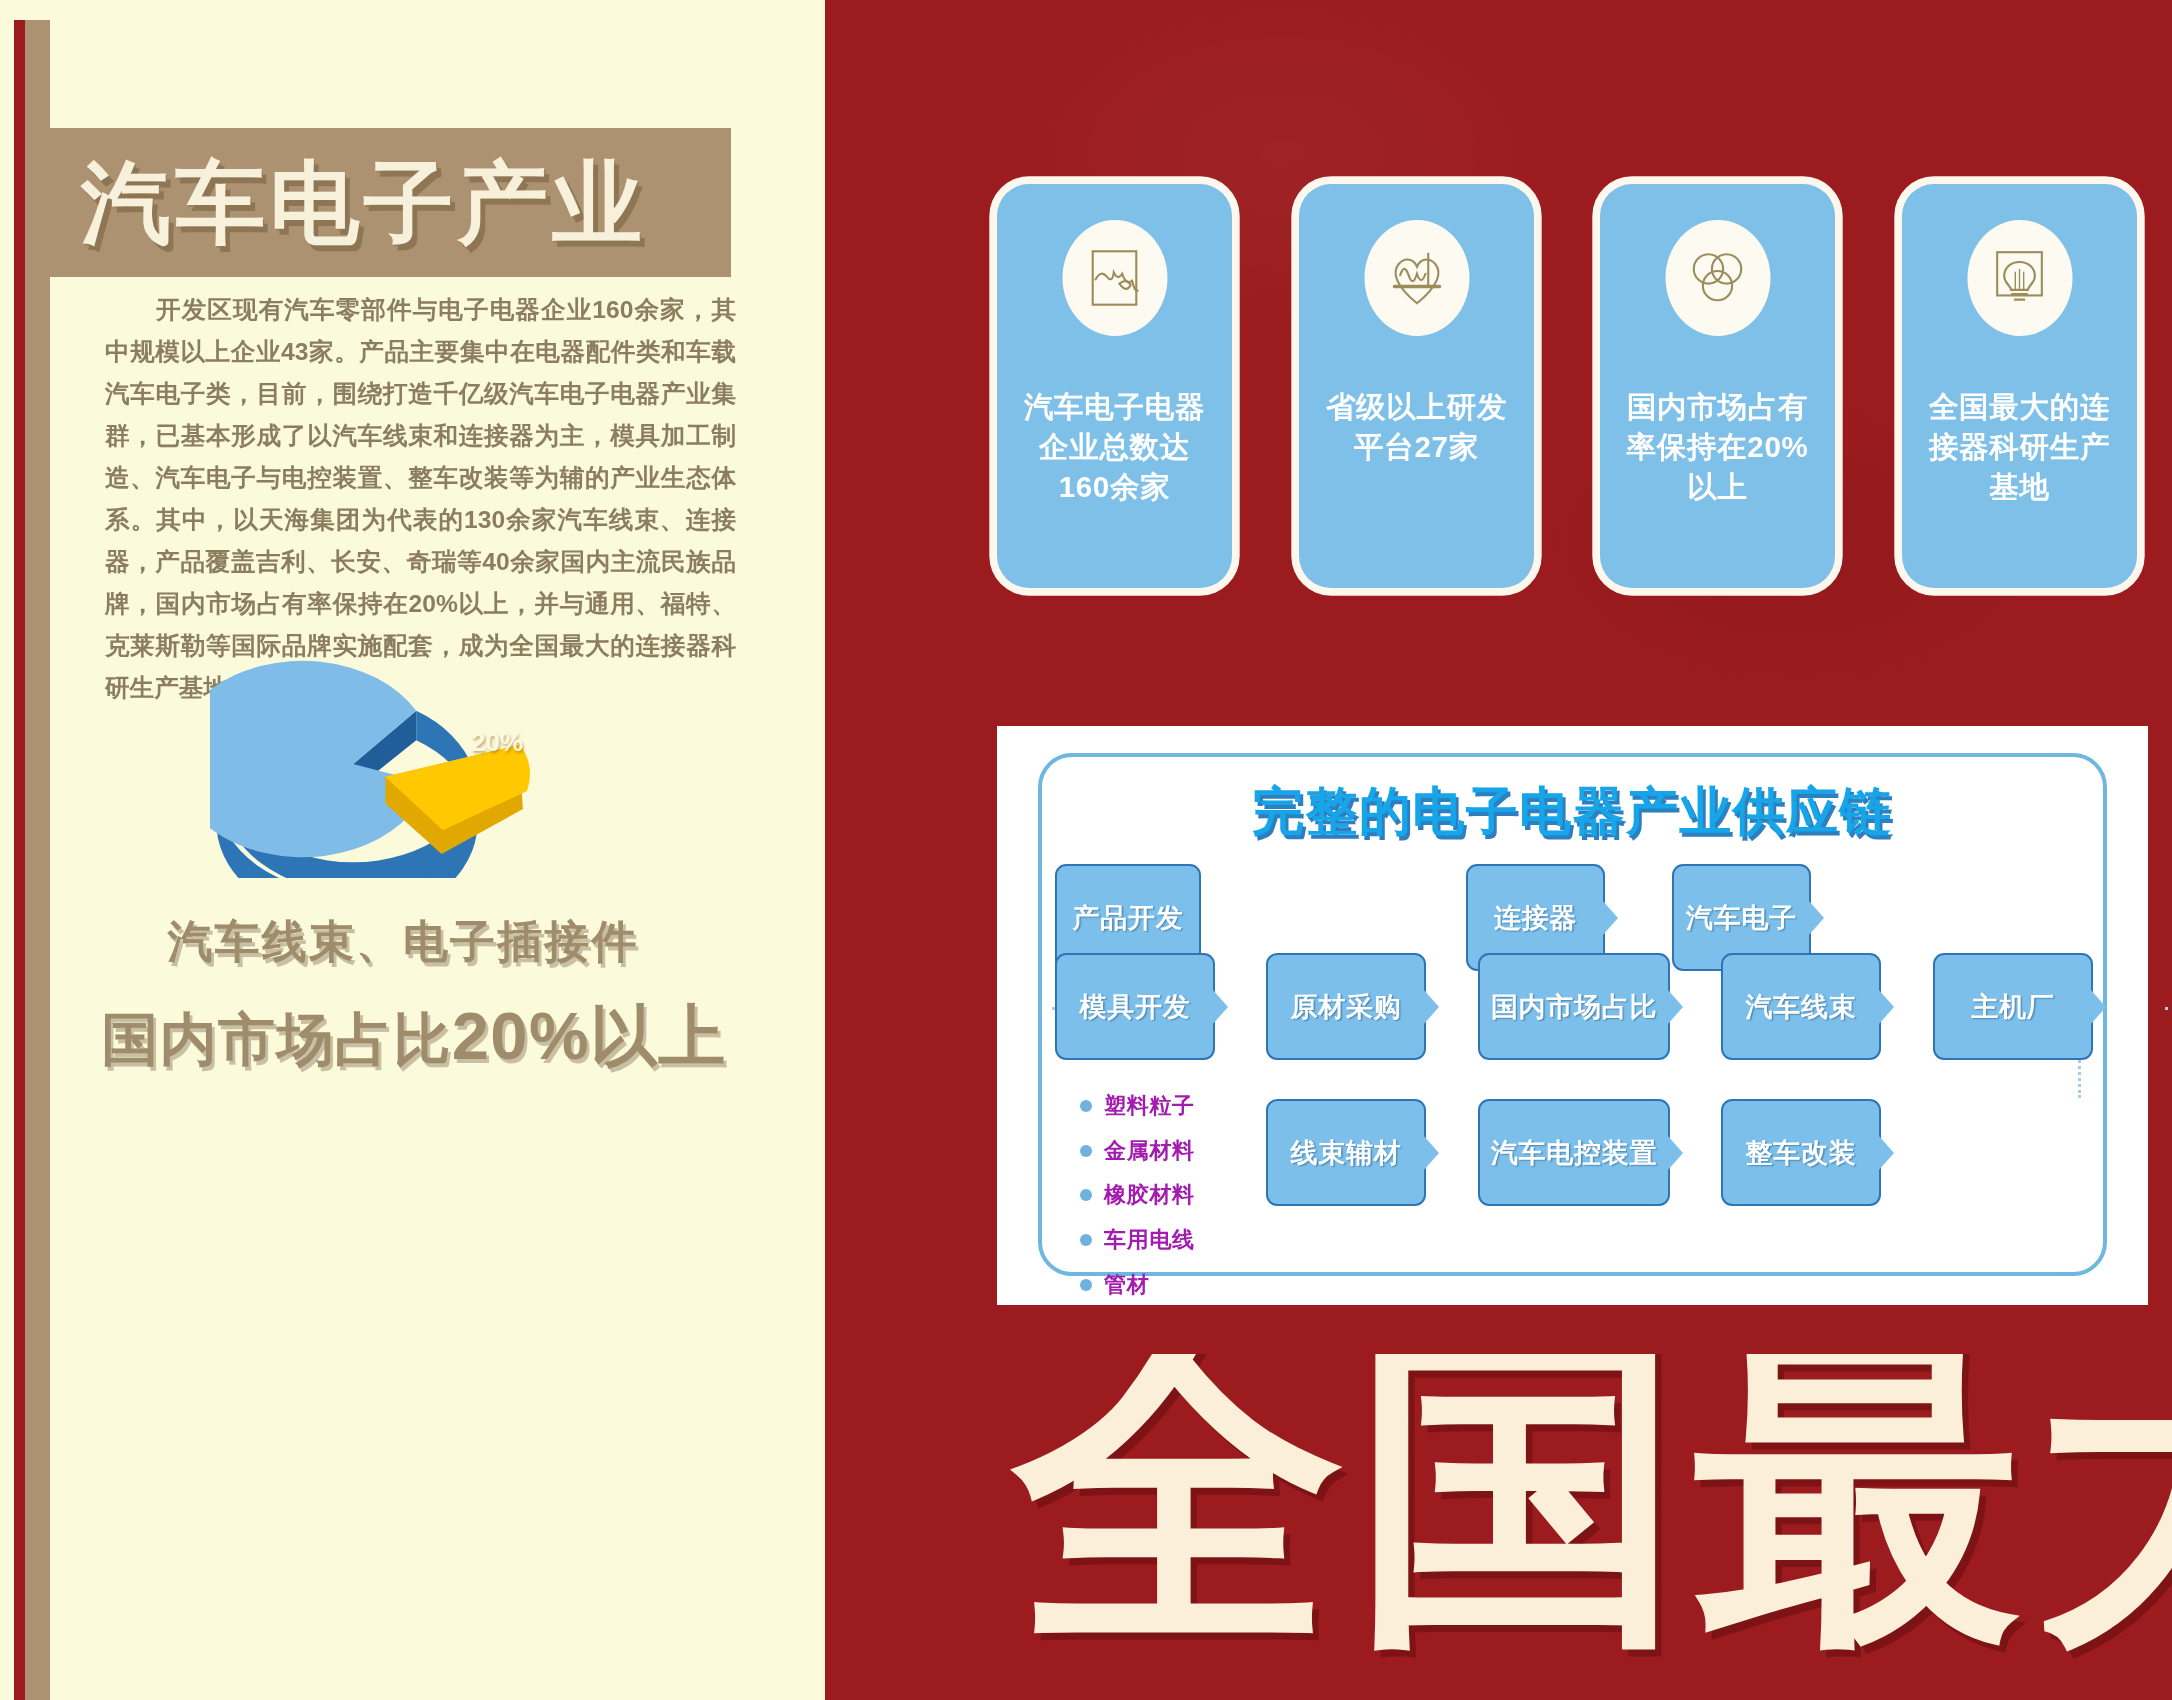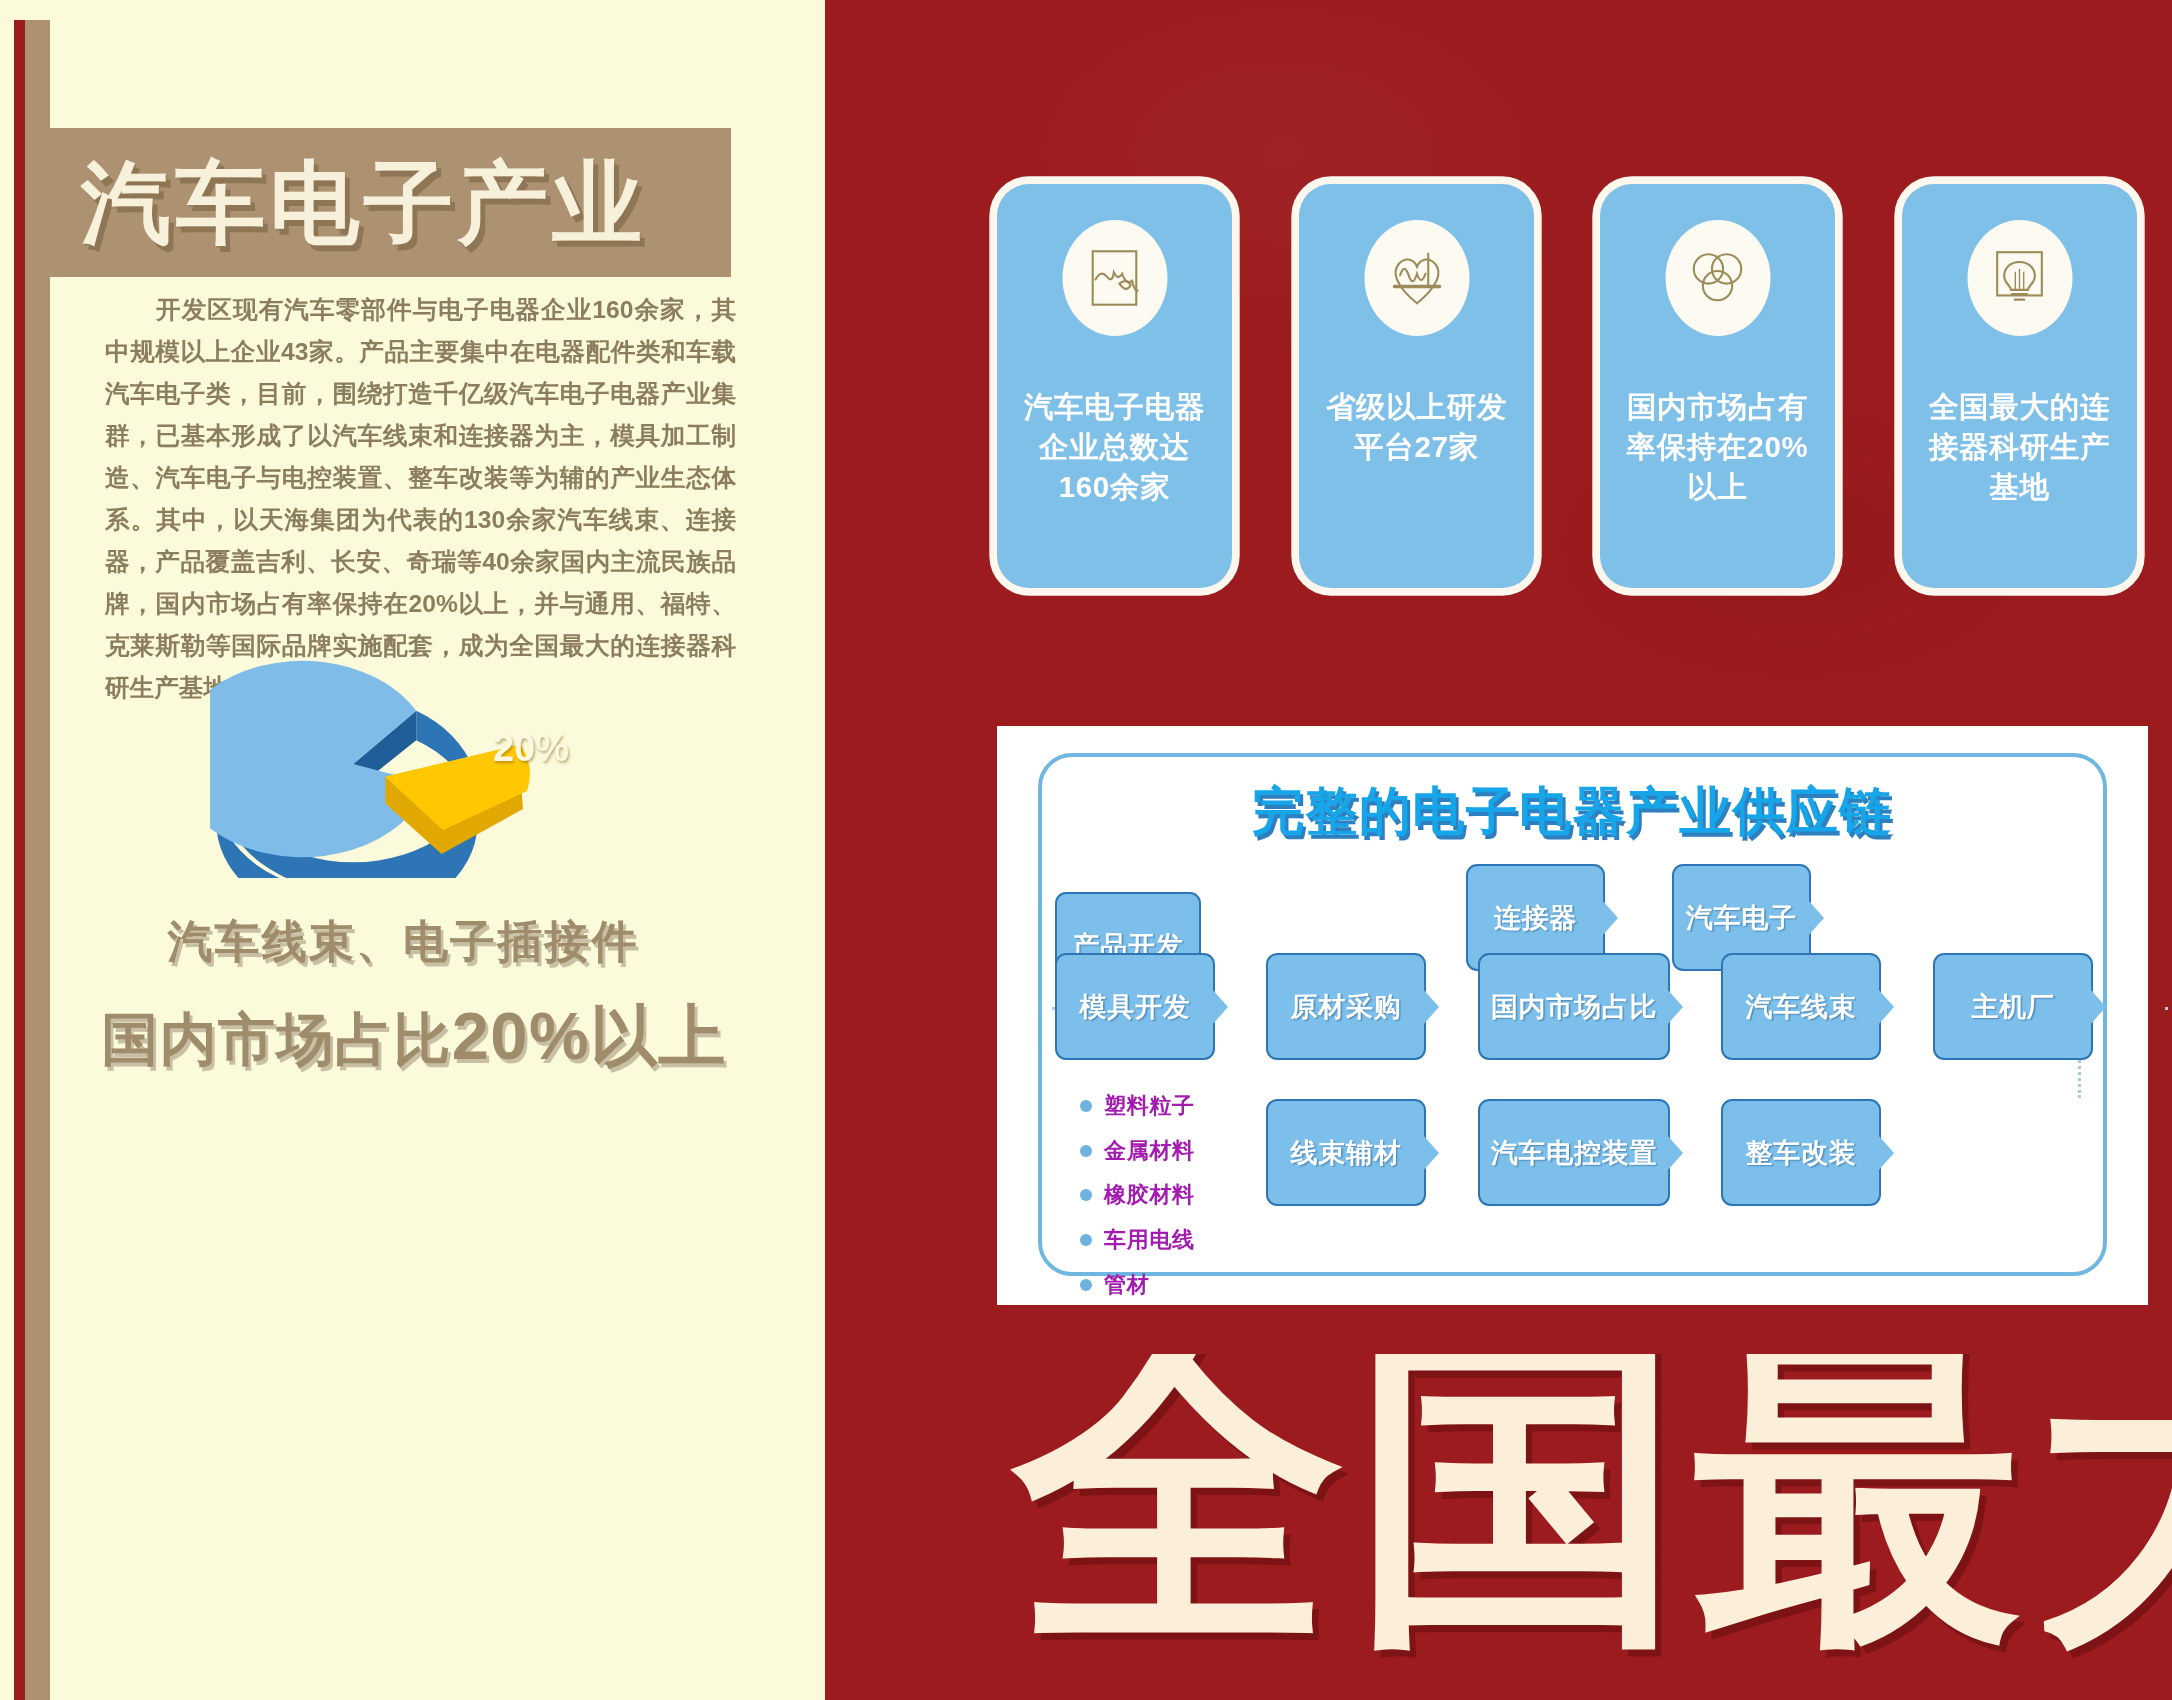--- a/index.html
+++ b/index.html
@@ -42,22 +42,22 @@
     font-size:24.6px;line-height:42px;color:#8C7D5E;
     text-align:justify;text-indent:51px;
     font-weight:600;
   }
 
   
   #pie-wrap{position:absolute;left:210px;top:646px;width:435px;height:232px;}
   #pie-svg{position:absolute;left:0;top:0;}
   #pie-label{
     position:absolute;left:261px;top:81px;width:98px;
-    font-size:38px;font-weight:bold;color:#FFF8E0;
-    text-align:right;
+    font-size:26px;font-weight:bold;color:#FFF8E0;
+    text-align:left;
     text-shadow:1.4px 2.1px 2.8px rgba(120,80,0,.45);
   }
 
   
   #caption1{
     position:absolute;left:73px;top:912px;width:660px;
     text-align:center;font-size:45px;font-weight:bold;
     color:#9E8C6B;letter-spacing:2.1px;
     text-shadow:2.8px 3.5px 0 #C9BFA4;
   }
@@ -295,21 +295,21 @@
     <div class="dashline" style="left:55px;  width:66px;  top:281px;"></div>
     <div class="dashline" style="left:314px; width:51px;  top:281px;"></div>
     <div class="dashline" style="left:533px; width:44px;  top:281px;"></div>
     <div class="dashline" style="left:760px;width:42px;  top:281px;"></div>
     <div class="dashline" style="left:968px;width:44px;  top:281px;"></div>
     <div class="dashline" style="left:1168px;width:65px;  top:281px;"></div>
 
     <div class="vdash" style="left:118px;  top:208px; height:58px;"></div>
     <div class="vdash" style="left:1081px; top:317px; height:55px;"></div>
 
-    <div class="node no-arrow" style="left:58px;  top:138px; width:146px;margin-top:28px;">产品开发</div>
+    <div class="node no-arrow" style="left:58px;  top:138px; width:146px;">产品开发</div>
     <div class="node" style="left:469px; top:138px; width:139px;">连接器</div>
     <div class="node" style="left:675px; top:138px; width:139px;">汽车电子</div>
 
     <div class="node" style="left:58px;  top:227px; width:160px;">模具开发</div>
     <div class="node" style="left:269px; top:227px; width:160px;">原材采购</div>
     <div class="node" style="left:481px; top:227px; width:192px;">国内市场占比</div>
     <div class="node" style="left:724px;top:227px; width:160px;">汽车线束</div>
     <div class="node" style="left:936px;top:227px; width:160px;">主机厂</div>
 
     <div class="node" style="left:269px; top:373px; width:160px;">线束辅材</div>

